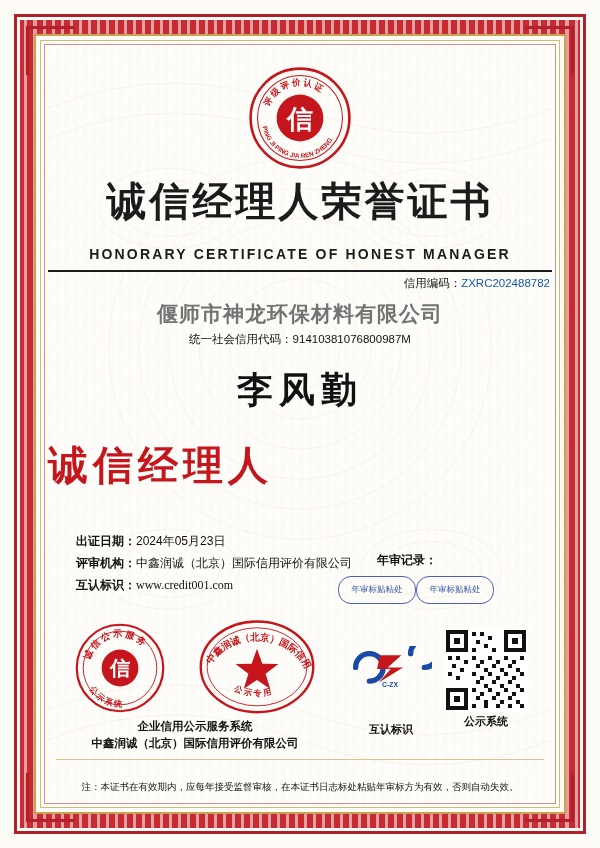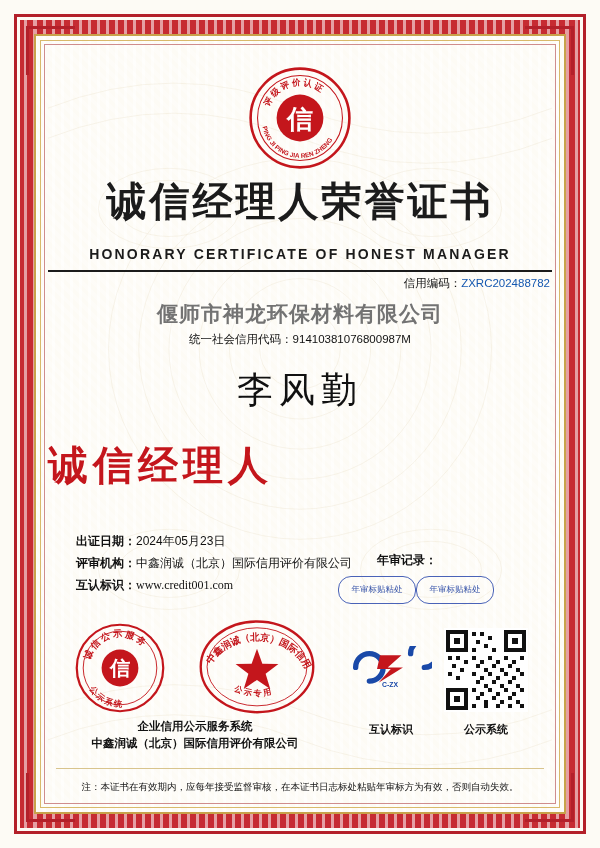--- a/index.html
+++ b/index.html
@@ -45,21 +45,21 @@
   .title-rule{margin:8px auto 0;width:100%;height:2px;background:#1b1b1b;}
 
   .credit-no{position:absolute;right:2px;top:228px;font-size:11.5px;color:#111;}
   .credit-no .num{color:#1558b0;}
 
   .company{position:absolute;left:0;right:0;top:252px;text-align:center;
     font-family:"Liberation Serif",serif;font-weight:bold;font-size:21px;color:#737373;letter-spacing:1px;}
   .uscc{position:absolute;left:0;right:0;top:284px;text-align:center;font-size:11.5px;color:#111;}
 
   .person{position:absolute;left:0;right:0;top:318px;text-align:center;
-    font-family:"Liberation Serif",serif;font-weight:normal;font-size:36px;letter-spacing:6px;color:#111;}
+    font-family:"Liberation Serif",serif;font-weight:bold;font-size:36px;letter-spacing:6px;color:#111;}
 
   .award{position:absolute;left:0;right:0;top:390px;text-align:left;
     font-family:Liberation Serif, serif;font-weight:bold;font-size:40px;letter-spacing:5px;color:#c4161c;}
 
   
   .details{position:absolute;left:28px;top:482px;font-size:12px;color:#111;line-height:22px;}
   .details .row{white-space:nowrap;}
   .details .lab{font-weight:bold;}
   .details .web{font-family:"Liberation Serif",serif;}
 
@@ -70,23 +70,23 @@
 
   
   .bottom{position:absolute;left:0;right:0;bottom:38px;height:140px;}
   .seal-a{position:absolute;left:26px;top:0;width:92px;height:92px;}
   .seal-b{position:absolute;left:150px;top:-6px;width:118px;height:104px;}
   .seal-c{position:absolute;left:300px;top:24px;width:84px;height:44px;}
   .qr{position:absolute;right:24px;top:6px;width:84px;height:84px;}
 
   .cap-org{position:absolute;left:12px;top:96px;width:270px;text-align:center;font-size:11.5px;color:#111;line-height:17px;font-weight:bold;}
   .cap-mutual{position:absolute;left:300px;top:100px;width:86px;text-align:center;font-size:11px;color:#111;font-weight:bold;}
-  .cap-pub{position:absolute;right:18px;top:100px;width:96px;text-align:center;font-size:11px;color:#111;font-weight:bold;}
-
-  .note{position:absolute;left:8px;right:8px;bottom:6px;text-align:center;font-size:9.5px;color:#111;border-top:1px solid #d8c48d;padding-top:12px;}
+  .cap-pub{position:absolute;right:18px;top:92px;width:96px;text-align:center;font-size:11px;color:#111;font-weight:bold;}
+
+  .note{position:absolute;left:8px;right:8px;bottom:6px;text-align:center;font-size:9.5px;color:#111;border-top:1px solid #d8c48d;padding-top:21px;}
 
   
   .star{fill:#c4161c;}
 </style>
 </head>
 <body>
 
 <div class="cert">
 
   <div class="frame-band"></div>

